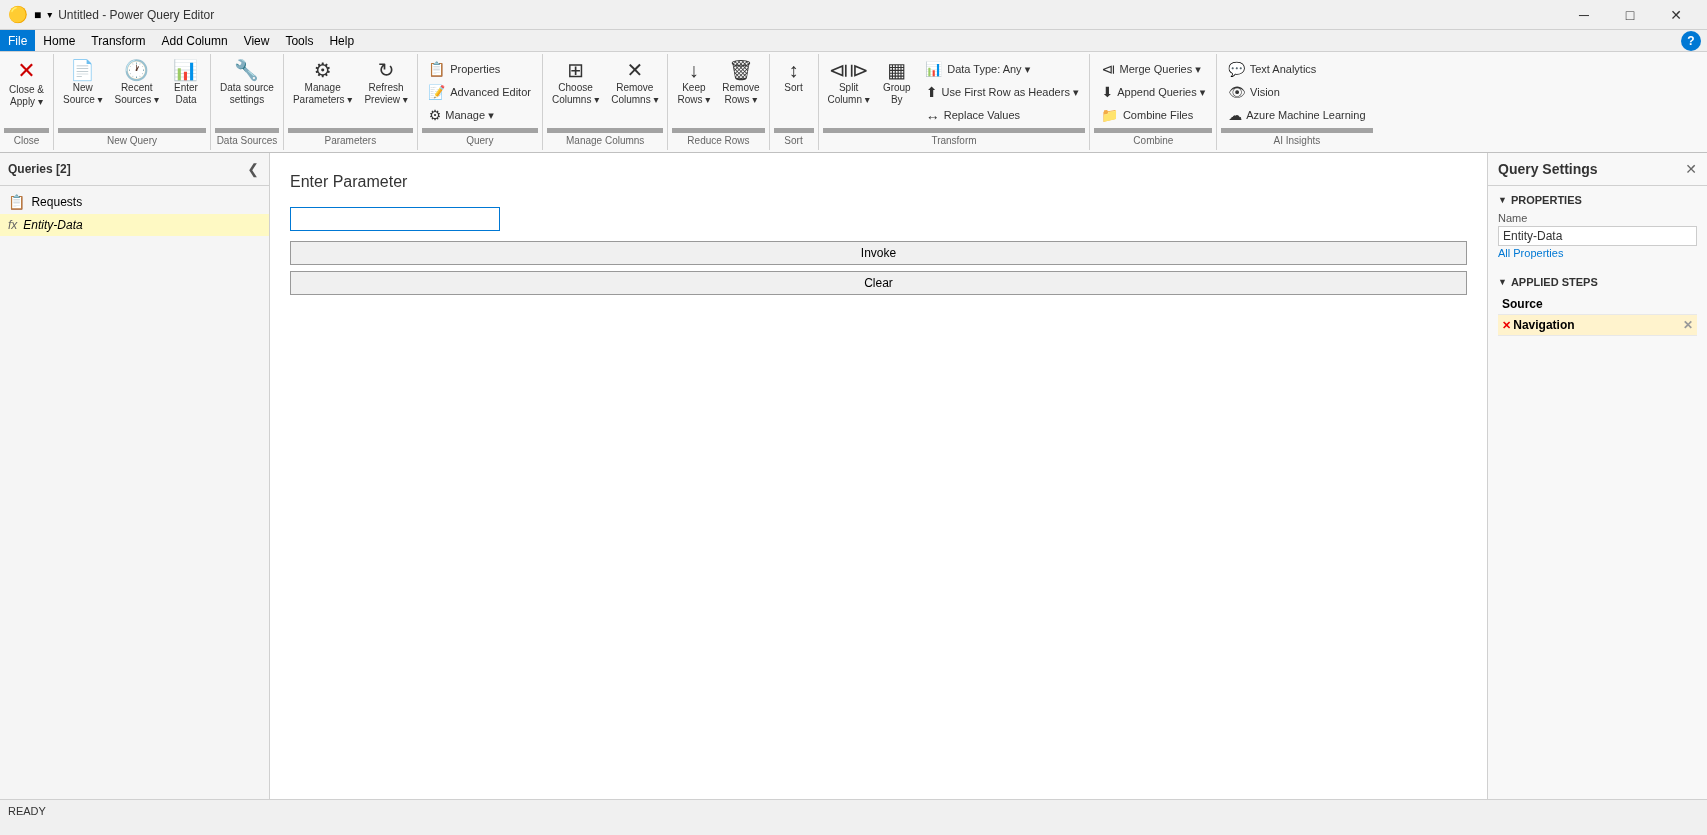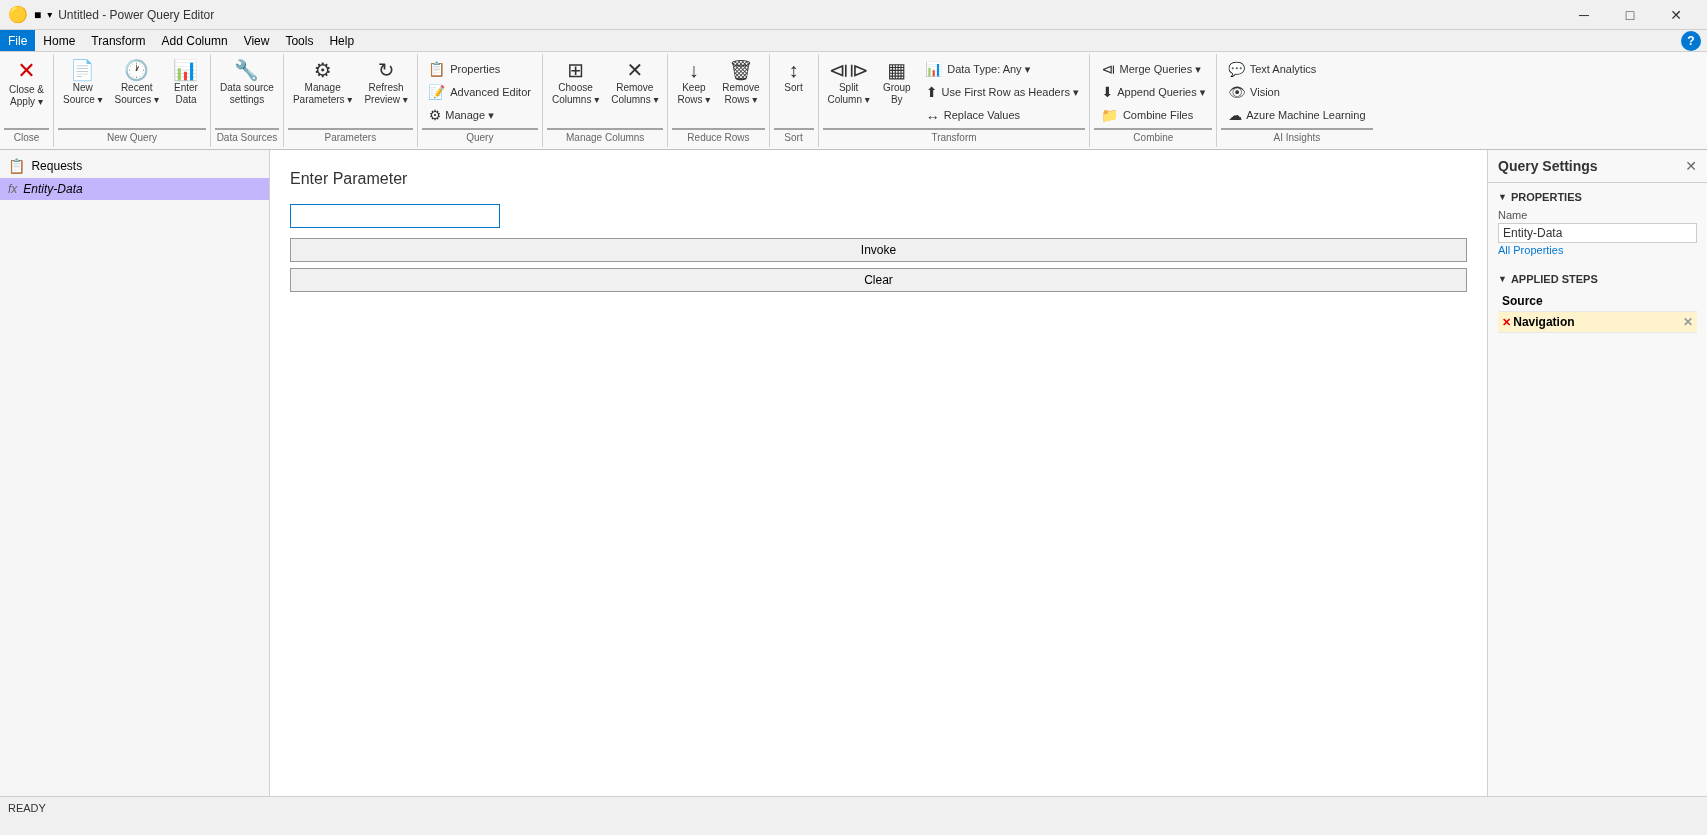--- a/index.html
+++ b/index.html
@@ -67,21 +67,21 @@
       display: flex;
       align-items: flex-start;
       flex: 1;
       gap: 2px;
     }
     .ribbon-group-label {
       text-align: center;
       font-size: 10px;
       color: #666;
       padding: 2px 0;
-      border-top: 2px solid #a3a3a3;
+      border-top: 5px solid #a3a3a3;
       margin-top: 2px;
     }
     .ribbon-btn {
       display: flex;
       flex-direction: column;
       align-items: center;
       justify-content: flex-start;
       padding: 3px 4px;
       cursor: pointer;
       background: none;
@@ -144,21 +144,21 @@
     }
     .queries-list { padding: 4px 0; }
     .query-item {
       display: flex;
       align-items: center;
       padding: 4px 8px;
       cursor: pointer;
       font-size: 12px;
       gap: 6px;
     }
-    .query-item.active { background: #c4b5fd; }
+    .query-item.active { background: #fef9c3; }
 
     
     .content-area {
       flex: 1;
       background: #fff;
       padding: 20px;
       overflow: auto;
     }
     .enter-parameter-title {
       font-size: 16px;
@@ -505,20 +505,24 @@
       </div>
       <div class="ribbon-group-label">AI Insights</div>
     </div>
 
   </div>
 </div>
 
 <div class="main-layout">
 
   <div class="queries-panel">
+    <div class="queries-header">
+      <span>Queries [2]</span>
+      <button class="collapse-btn">❮</button>
+    </div>
     <div class="queries-list">
       <div class="query-item">
         <span style="color:#4472c4; font-size:14px;">📋</span>
         <span>Requests</span>
       </div>
       <div class="query-item active">
         <span style="color:#666; font-size:12px; font-style:italic;">fx</span>
         <span style="font-style:italic;">Entity-Data</span>
       </div>
     </div>

